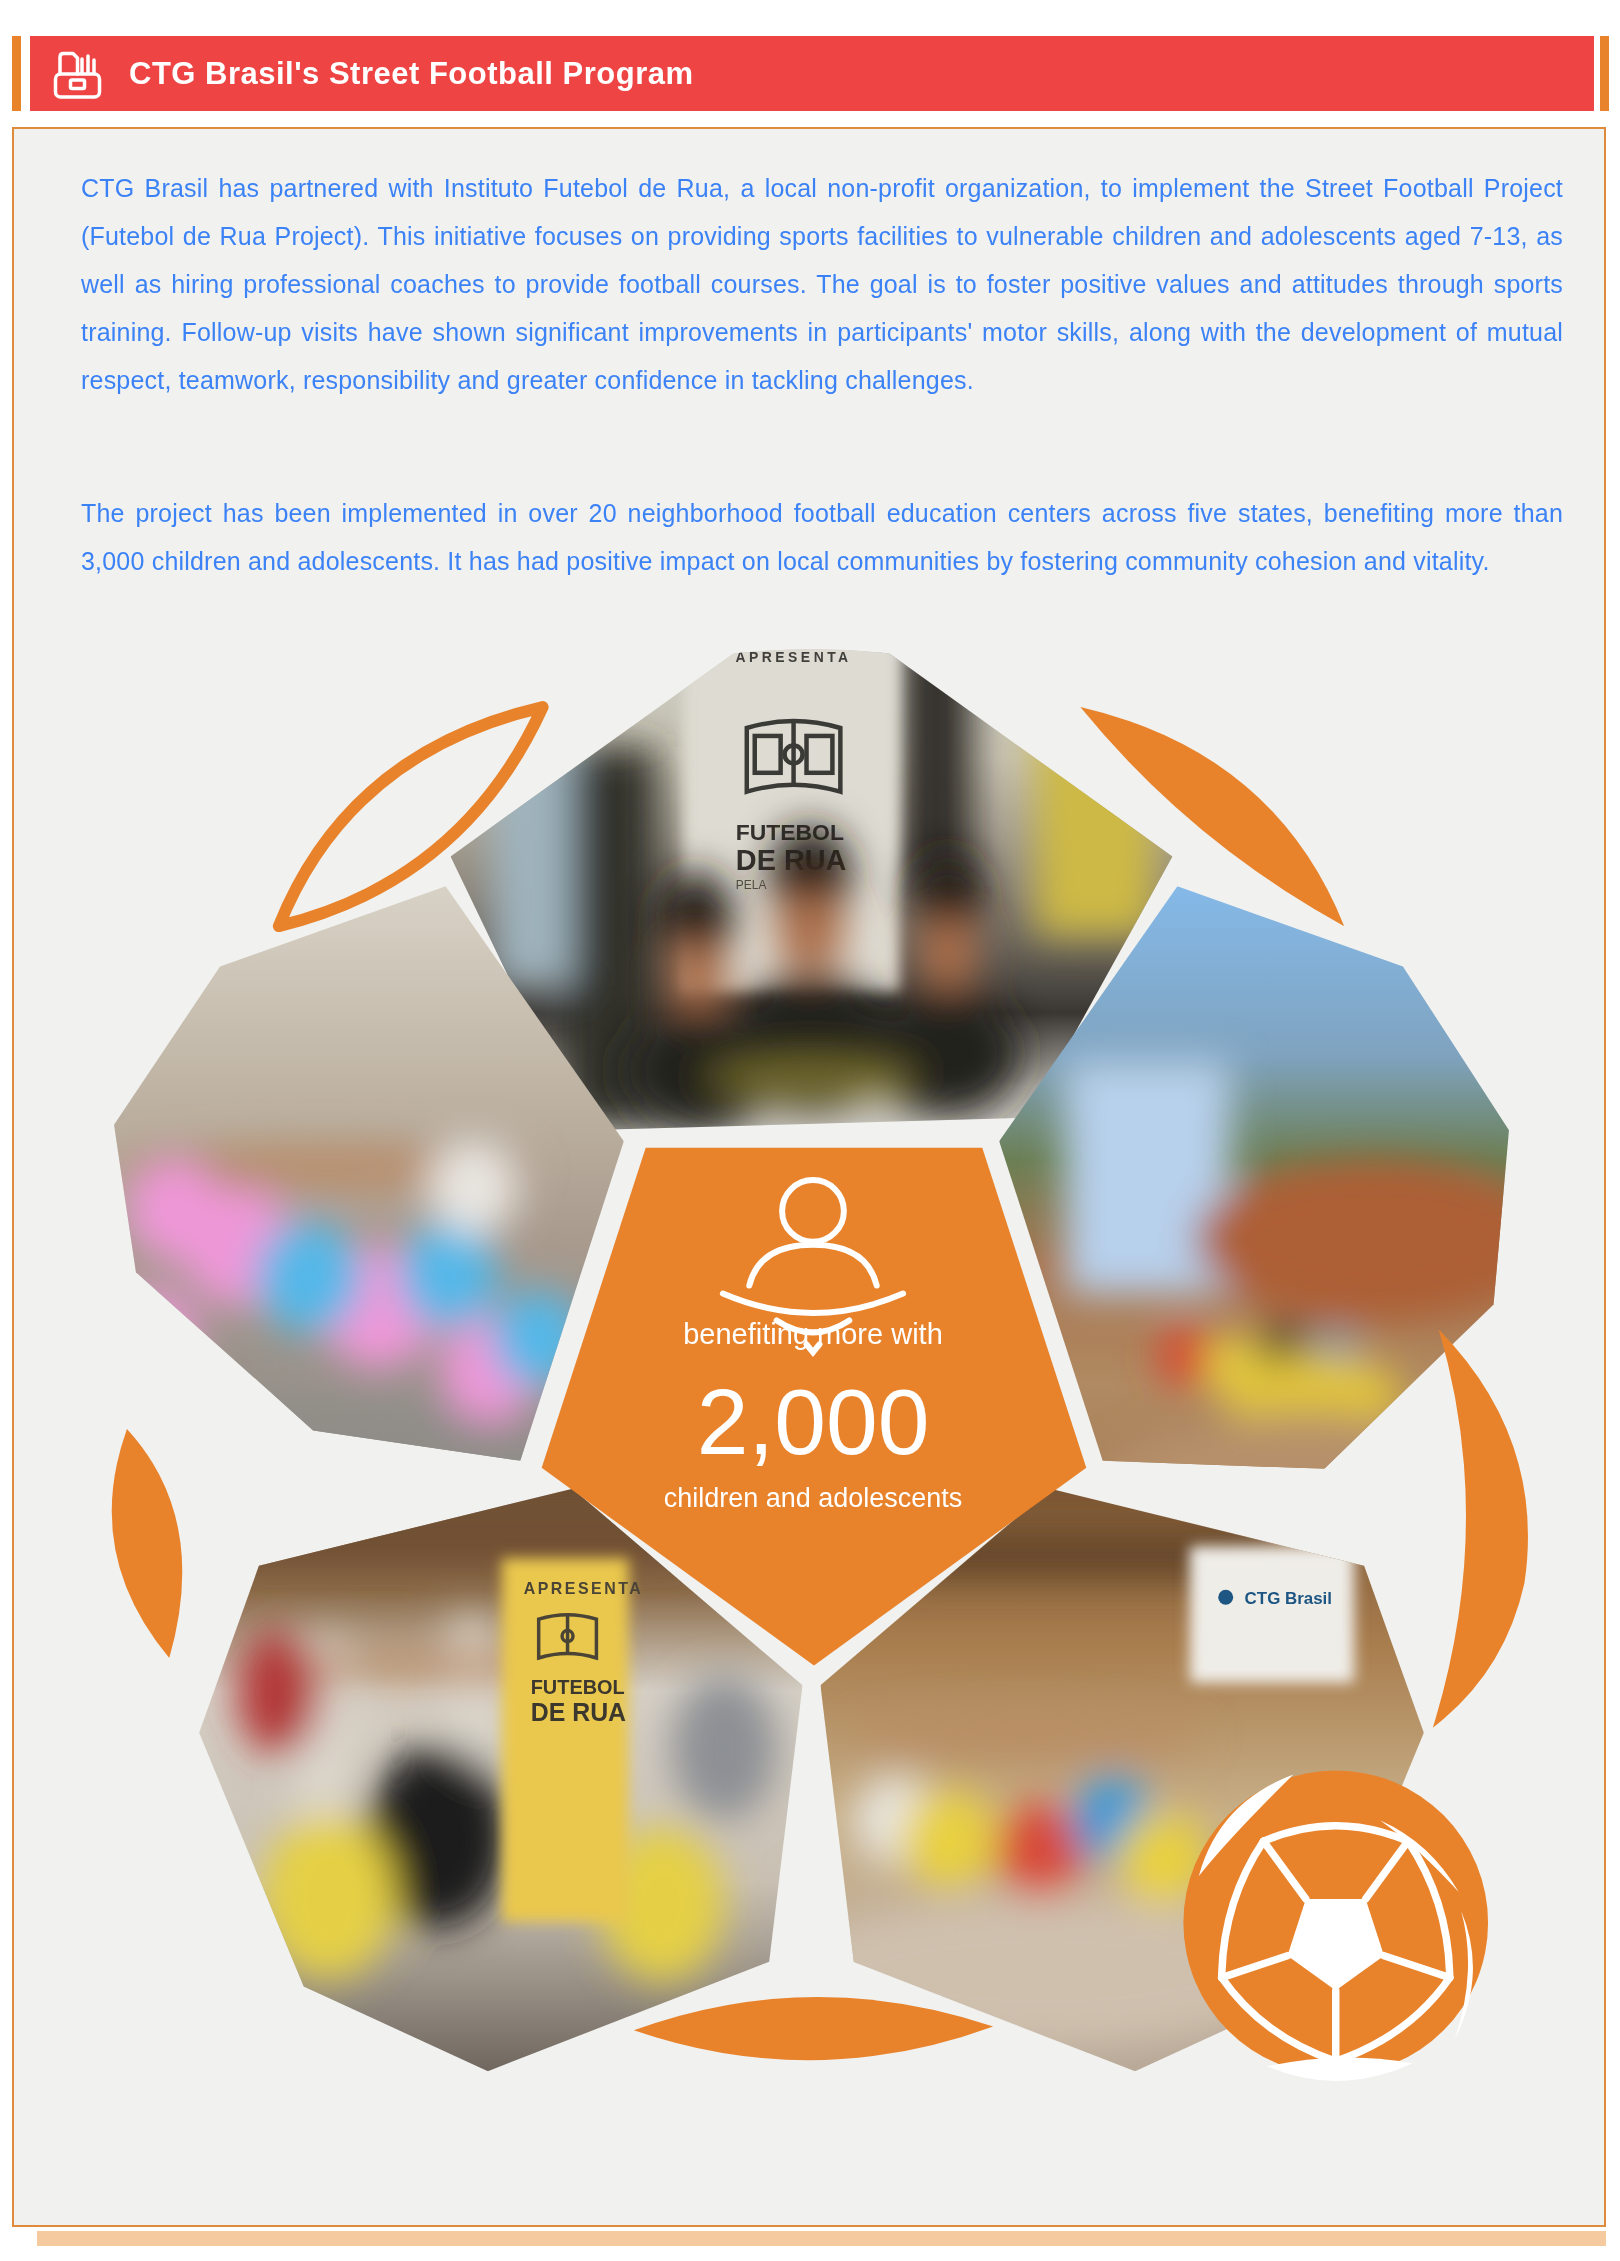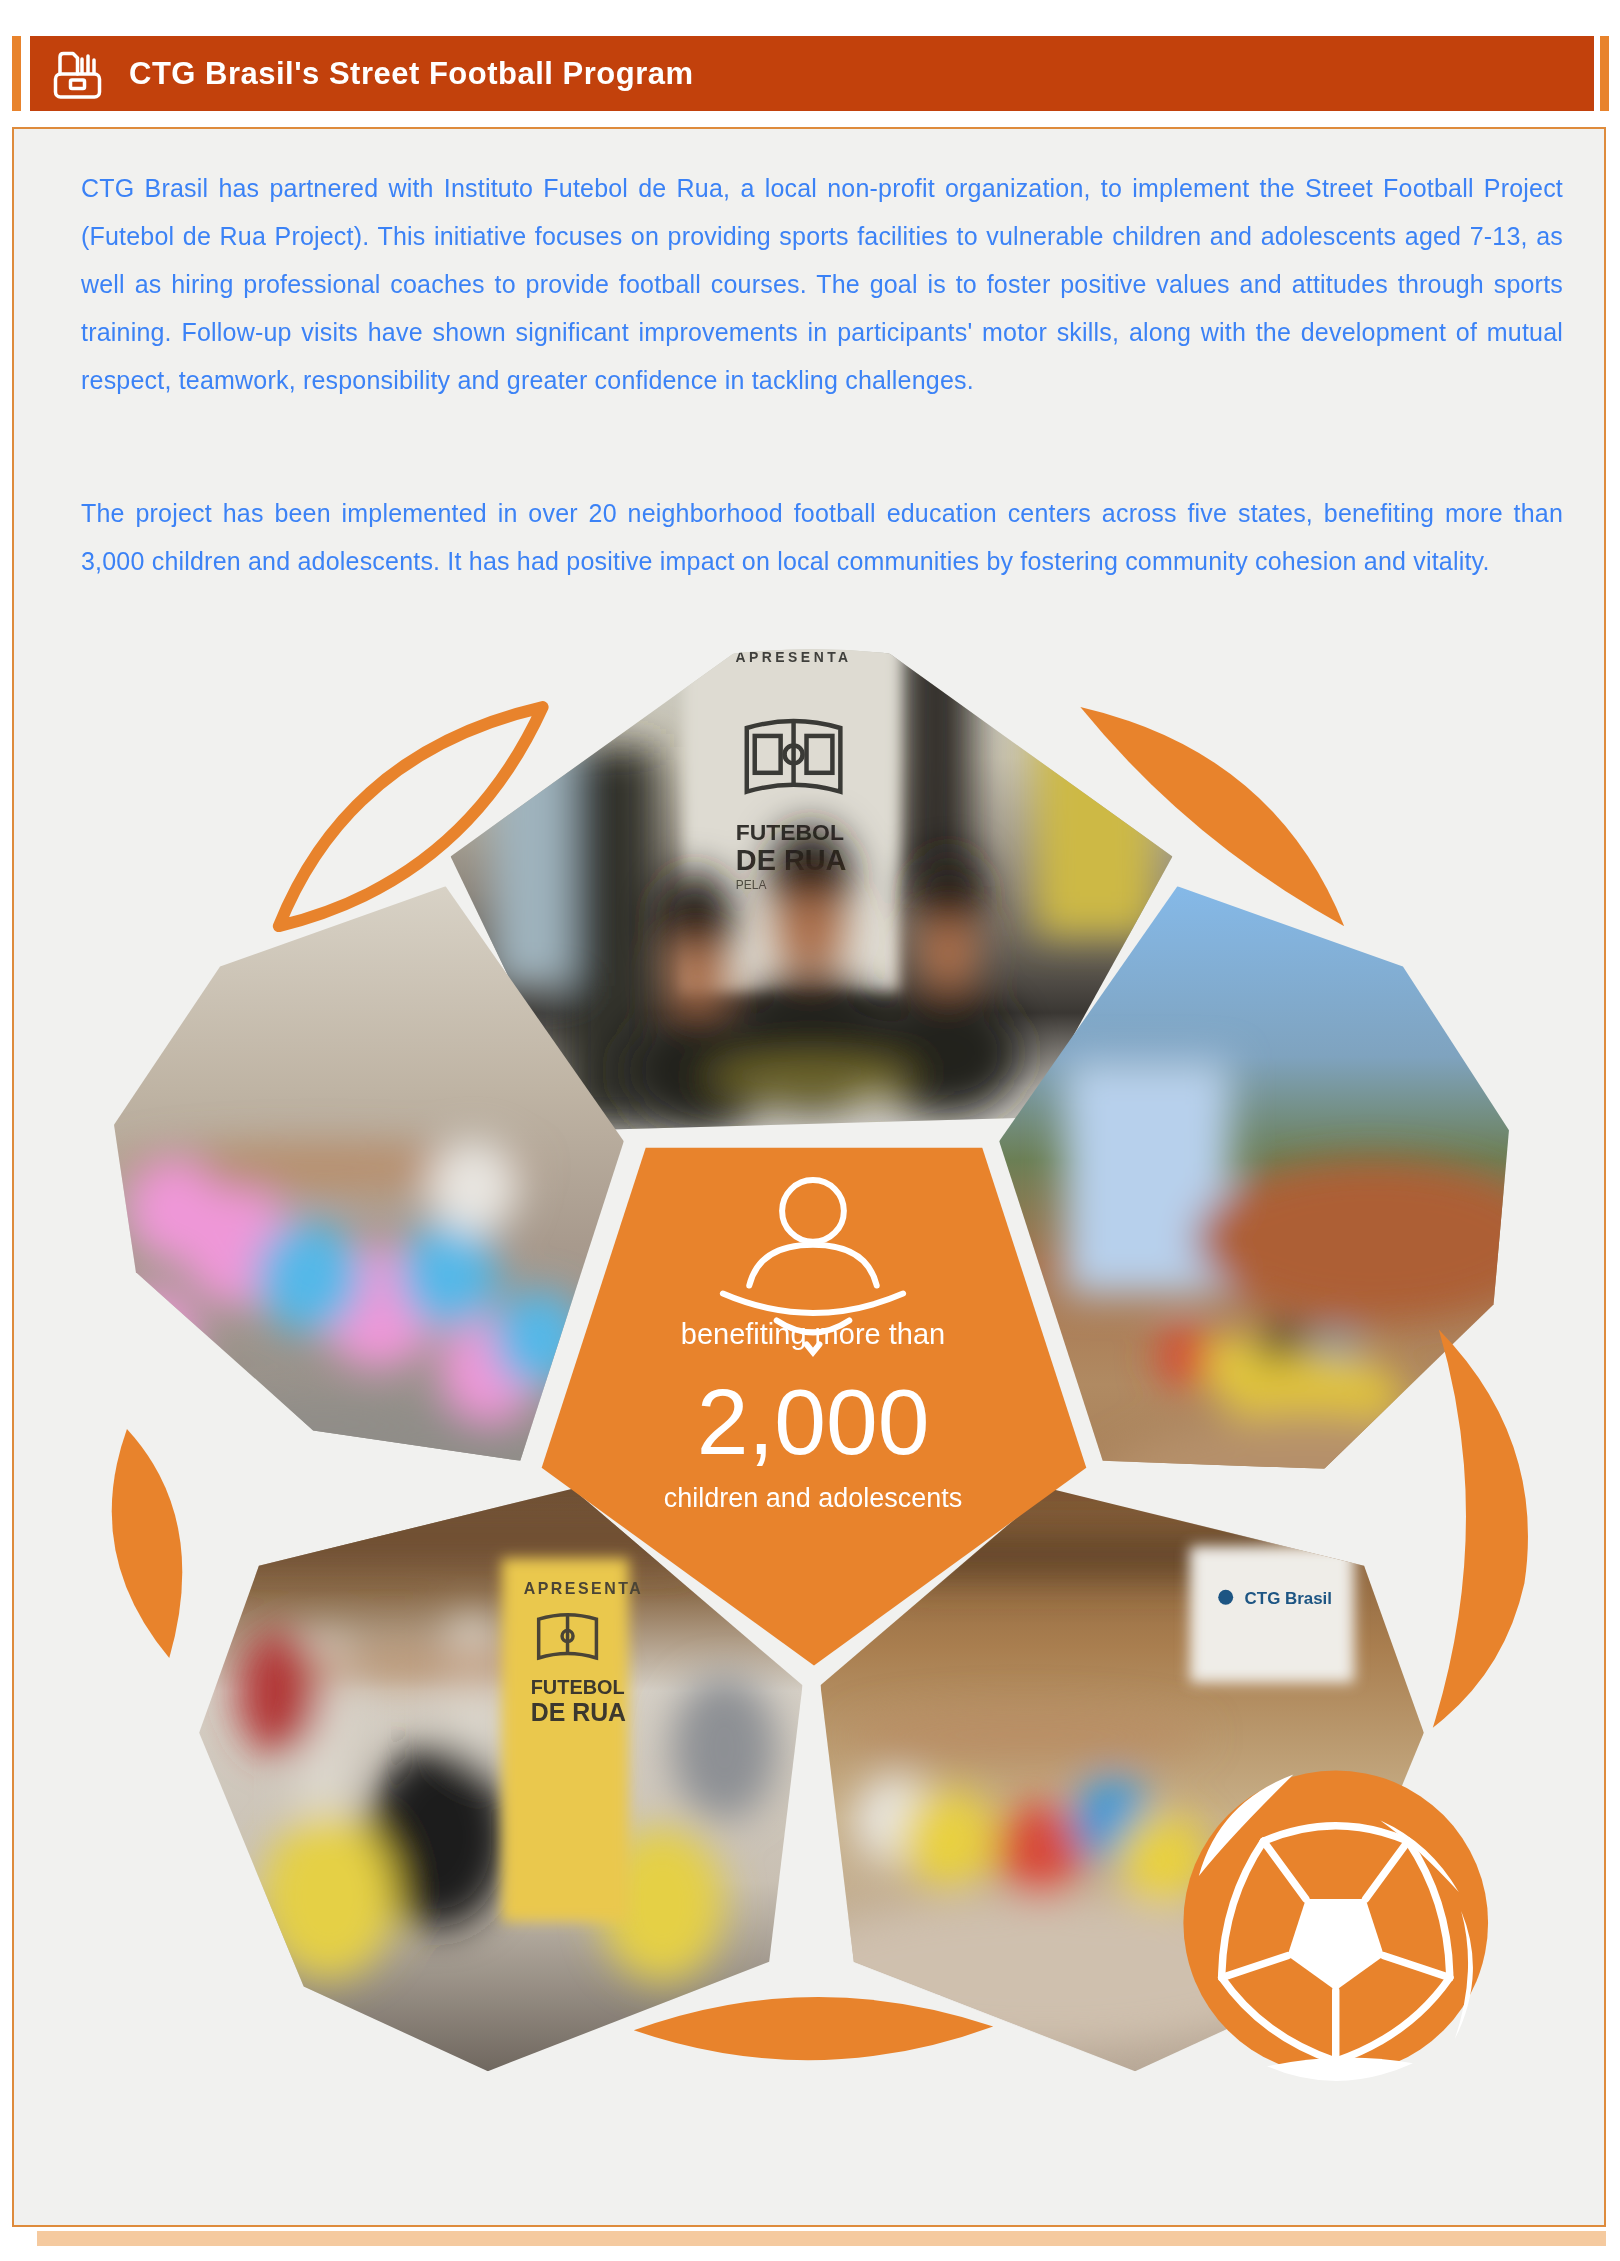--- a/index.html
+++ b/index.html
@@ -2,21 +2,21 @@
 <html style="font-size:8px"><head>
 <meta charset="utf-8">
 <style>
   html,body{margin:0;padding:0;}
   body{
     width:1620px;height:2261px;position:relative;background:#ffffff;
     font-family:"Liberation Sans",sans-serif;overflow:hidden;
   }
   
   .header-side-left{position:absolute;left:11.5px;top:36px;width:9px;height:75px;background:#E8832C;}
-  .header-bar{position:absolute;left:30px;top:36px;width:1564px;height:75px;background:#c2410c;display:flex;align-items:center;}
+  .header-bar{position:absolute;left:30px;top:36px;width:1564px;height:75px;background:#ef4444;display:flex;align-items:center;}
   .header-side-right{position:absolute;left:1600px;top:36px;width:9px;height:75px;background:#E8832C;}
   .header-icon{margin-left:20px;width:55px;height:55px;flex:0 0 auto;}
   .header-title{color:#ffffff;font-size:31px;font-weight:700;margin-left:24px;letter-spacing:0.5px;}
   
   .panel{position:absolute;left:11.5px;top:127px;width:1594px;height:2100px;background:#F1F1EF;border:2px solid #DE8B3C;box-sizing:border-box;}
   .panel-shadow{position:absolute;left:37px;top:2231px;width:1569px;height:15.4px;background:#F5CA9F;}
   
   .para{
     position:absolute;left:81px;width:1482px;color:#3b82f6;font-size:25px;line-height:48px;
     text-align:justify;letter-spacing:0.2px;
@@ -261,16 +261,16 @@
       <path d="M2683 4140 Q2536 4090 2454 3972"></path>
       <path d="M2454 3972 Q2456 3820 2538 3698"></path>
     </g>
     <path d="M2408 3768 Q2448 3620 2598 3564 Q2470 3690 2408 3768 Z" fill="#ffffff"></path>
     <path d="M2772 3656 Q2872 3700 2930 3800 Q2850 3712 2772 3656 Z" fill="#ffffff"></path>
     <path d="M2935 3838 Q2988 3965 2922 4096 Q2968 3960 2935 3838 Z" fill="#ffffff"></path>
     <path d="M2545 4150 Q2690 4212 2838 4144 Q2692 4118 2545 4150 Z" fill="#ffffff"></path>
   </g>
 </svg>
 
-<div class="stat-text stat-prefix" style="position:absolute;">benefiting more than</div>
+<div class="stat-text stat-prefix" style="position:absolute;">benefiting more with</div>
 <div class="stat-text stat-value" style="position:absolute;">2,000</div>
 <div class="stat-text stat-suffix" style="position:absolute;">children and adolescents</div>
 
 
 </body></html>

